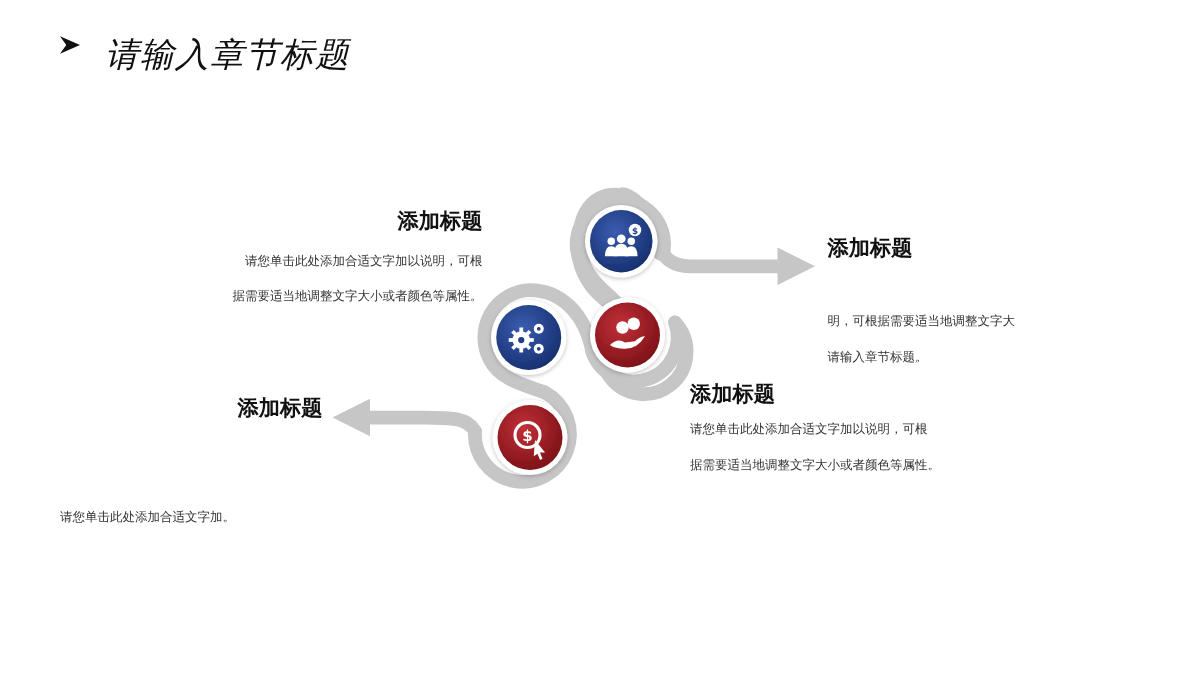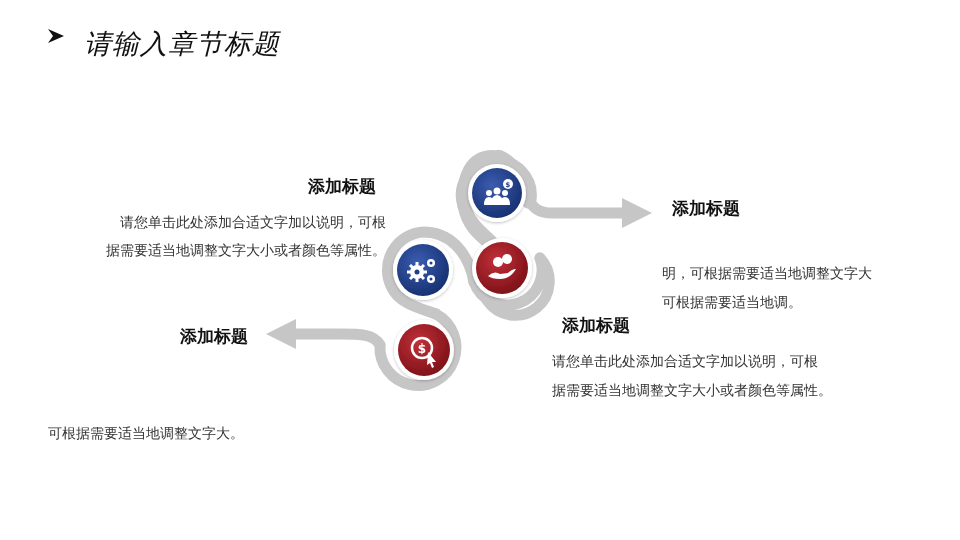--- a/index.html
+++ b/index.html
@@ -11,25 +11,25 @@
     }
     .title-row { position: absolute; left: 46px; top: 26px; display: flex; align-items: flex-start; }
     .title-arrow { width: 20px; height: 20px; margin-right: 18px; }
     .page-title {
       font-size: 27px; font-style: italic; color: #111; letter-spacing: 1px;
       font-family: "DejaVu Sans", sans-serif; font-weight: normal;
     }
     .diagram { position: absolute; left: 0; top: 0; width: 960px; height: 540px; }
     .block { position: absolute; }
     .block h3 {
-      margin: 10px; font-size: 17px; font-weight: bold; color: #111;
+      margin: 0; font-size: 17px; font-weight: bold; color: #111;
       font-family: "DejaVu Sans", sans-serif;
     }
     .block p {
-      margin: 6px 0 0 0; font-size: 14px; line-height: 29px; color: #333;
+      margin: 6px 0 0 0; font-size: 10px; line-height: 29px; color: #333;
       font-family: "DejaVu Sans", sans-serif;
     }
     .b1 { left: 50px; top: 165px; width: 336px; text-align: right; }
     .b1 p { margin-top: 8px; line-height: 28px; }
     .b2 { left: 662px; top: 187px; width: 250px; }
     .b2 p { margin-top: 4px; }
     .b3 { left: 552px; top: 304px; width: 330px; }
     .b3 p { margin-top: 2px; }
     .b4 { left: 48px; top: 315px; width: 210px; }
     .b4 h3 { text-align: right; }
@@ -143,32 +143,32 @@
     <span>请您单击此处添加合适文字加以说明，可根</span><br>
     <span>据需要适当地调整文字大小或者颜色等属性。</span>
   </p>
 </div>
 
 <div class="block b2">
   <h3>添加标题</h3>
   <p>
     <br>
     <span>明，可根据需要适当地调整文字大</span><br>
-    <span>可根据需要适当地调。</span>
+    <span>请输入章节标题。</span>
   </p>
 </div>
 
 <div class="block b3">
   <h3>添加标题</h3>
   <p>
     <span>请您单击此处添加合适文字加以说明，可根</span><br>
     <span>据需要适当地调整文字大小或者颜色等属性。</span>
   </p>
 </div>
 
 <div class="block b4">
   <h3>添加标题</h3>
   <p>
     <br>
     <br>
-    <span>可根据需要适当地调整文字大。</span>
+    <span>请您单击此处添加合适文字加。</span>
   </p>
 </div>
 
 </body></html>

